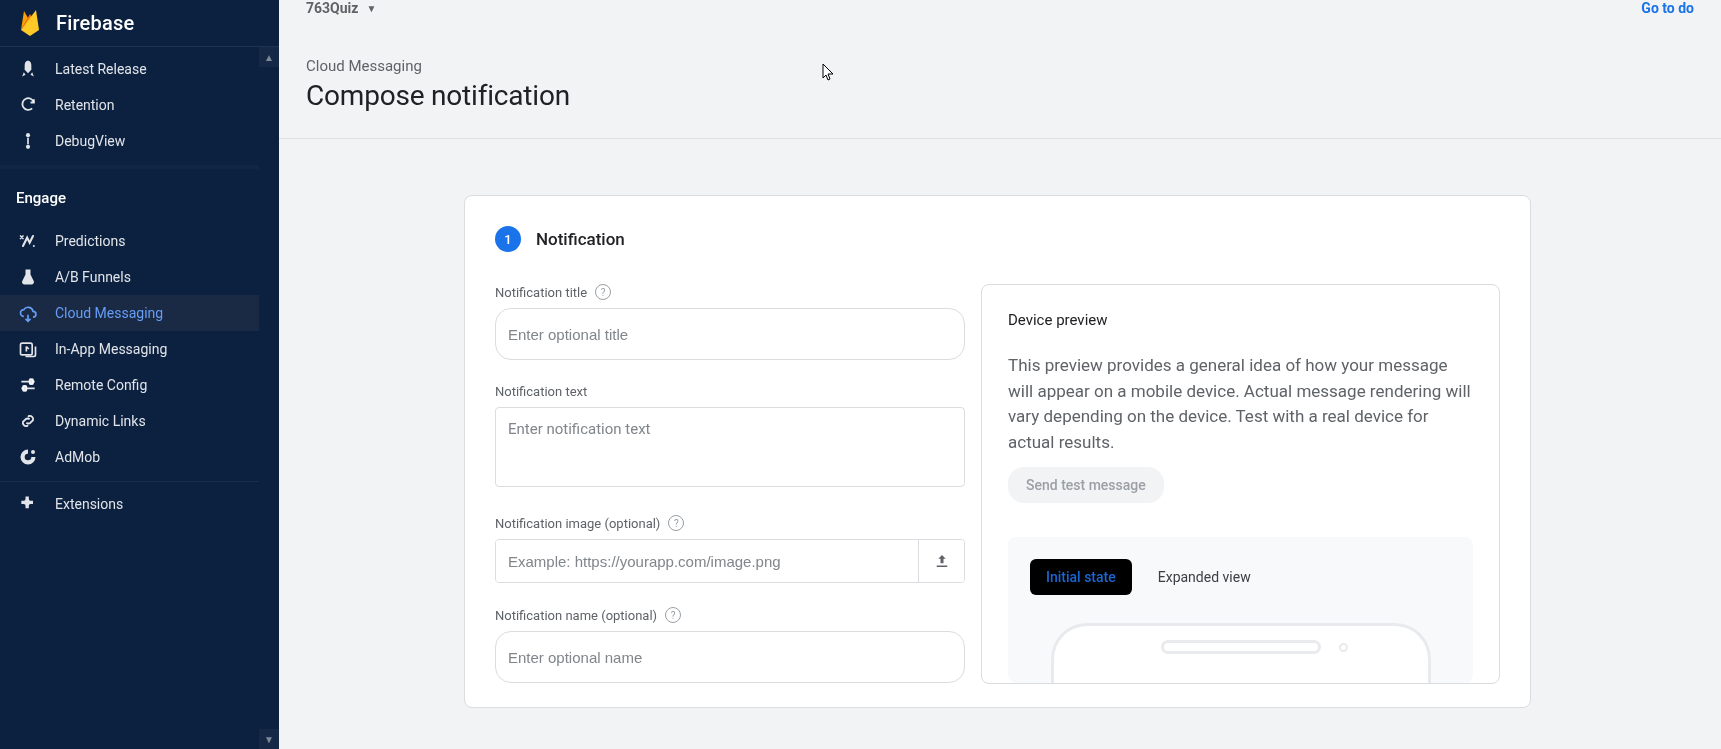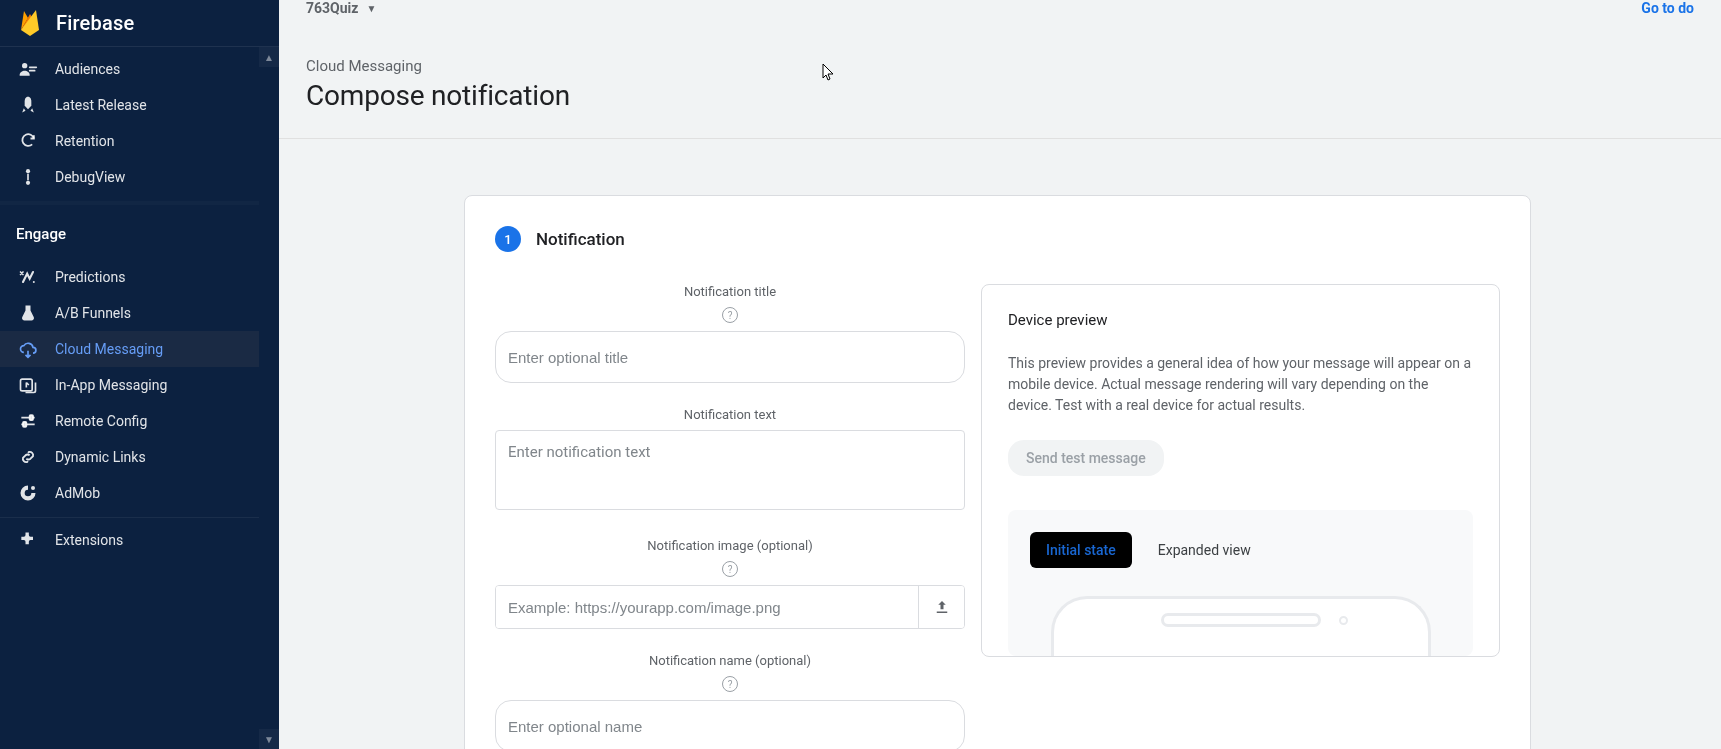--- a/index.html
+++ b/index.html
@@ -41,36 +41,36 @@
 
 .step-header { display: flex; align-items: center; margin-bottom: 32px; gap: 15px; }
 .step-badge { width: 26px; height: 26px; border-radius: 50%; background: #1a73e8; color: #fff; display: flex; align-items: center; justify-content: center; font-size: 13px; font-weight: 500; }
 .step-title { font-size: 17px; font-weight: 500; color: #202124; }
 
 .form-row { display: flex; gap: 16px; }
 .form-col-left { width: 470px; }
 .form-col-right { flex: 1; }
 
 .field-group { margin-bottom: 24px; }
-.field-label { font-size: 13px; color: #5f6368; margin-bottom: 8px; display: flex; align-items: center; gap: 8px; flex-direction: column; }
+.field-label { font-size: 13px; color: #5f6368; margin-bottom: 8px; display: flex; align-items: center; gap: 8px; }
 .help-icon { width: 16px; height: 16px; border: 1.4px solid #9aa0a6; border-radius: 50%; display: inline-flex; align-items: center; justify-content: center; font-size: 10px; color: #9aa0a6; }
 
 .text-input { width: 100%; height: 52px; border: 1px solid #dadce0; border-radius: 16px; padding: 0 12px; font-size: 15px; color: #202124; background: #fff; }
 .text-input::placeholder { color: #80868b; }
 .textarea-input { width: 100%; height: 80px; border: 1px solid #dadce0; border-radius: 4px; padding: 12px; font-size: 15px; color: #202124; resize: none; background: #fff; font-family: inherit;}
 .textarea-input::placeholder { color: #80868b; }
 
 .input-with-button { display: flex; border: 1px solid #dadce0; border-radius: 4px; overflow: hidden; height: 44px; }
 .input-with-button input { flex: 1; border: none; padding: 0 12px; font-size: 15px; outline: none; }
 .input-with-button input::placeholder { color: #80868b; }
 .upload-btn { width: 46px; border-left: 1px solid #dadce0; background: #fff; display: flex; align-items: center; justify-content: center; color: #5f6368; cursor: pointer; }
 
 .preview-panel { border: 1px solid #dadce0; border-radius: 8px; padding: 26px 26px 0 26px; }
 .preview-title { font-size: 15px; color: #202124; font-weight: 400; margin-bottom: 24px; }
-.preview-desc { font-size: 14px; color: #5f6368; line-height: 1.5; margin-bottom: 24px; }
+.preview-desc { font-size: 17px; color: #5f6368; line-height: 1.5; margin-bottom: 12px; }
 .send-test-btn { display: inline-block; padding: 10px 18px; background: #f1f3f4; color: #9aa0a6; border-radius: 16px; font-size: 14px; font-weight: 500; cursor: not-allowed; margin-bottom: 28px; }
 
 .preview-tabs { background: #f8f9fa; border-radius: 8px; padding: 22px 22px 0 22px; margin-top: 6px; }
 .tab-row { display: flex; gap: 10px; margin-bottom: 28px; }
 .tab-chip { padding: 10px 16px; border-radius: 6px; font-size: 14px; cursor: pointer; }
 .tab-chip.active { background: #000000; color: #1967d2; font-weight: 500; }
 .tab-chip.inactive { color: #3c4043; }
 
 .device-frame { width: 380px; height: 60px; border: 3px solid #e8eaed; border-bottom: none; border-radius: 36px 36px 0 0; position: relative; background: #fff; margin: 0 auto; }
 .device-notch { position: absolute; top: 14px; left: 50%; transform: translateX(-50%); width: 160px; height: 14px; border: 3px solid #e8eaed; border-radius: 10px; }
@@ -95,30 +95,20 @@
 
   <div class="scroll-arrows">
     <div class="scroll-arrow">▲</div>
     <div class="scroll-arrow">▼</div>
   </div>
 
   <ul class="nav-list">
     <li class="nav-item">
       <span class="nav-icon">
           <svg viewBox="0 0 24 24" fill="currentColor">
-            <circle cx="8" cy="8" r="3.2"></circle>
-            <path d="M2 19c0-3 3-5 6-5s6 2 6 5v1H2z"></path>
-            <path d="M14 10h8M14 14h6" stroke="currentColor" stroke-width="2" stroke-linecap="round"></path>
-          </svg>
-        </span>
-      <span class="nav-label">Audiences</span>
-    </li>
-    <li class="nav-item">
-      <span class="nav-icon">
-          <svg viewBox="0 0 24 24" fill="currentColor">
             <path d="M12 2c3 0 4 3 4 6v5l-4 4-4-4V8c0-3 1-6 4-6z"></path>
             <path d="M7 16l-2 5 4-2M17 16l2 5-4-2"></path>
           </svg>
         </span>
       <span class="nav-label">Latest Release</span>
     </li>
     <li class="nav-item">
       <span class="nav-icon">
           <svg viewBox="0 0 24 24" fill="none" stroke="currentColor" stroke-width="2.2">
             <path d="M19 9a7 7 0 10-2 7"></path>

